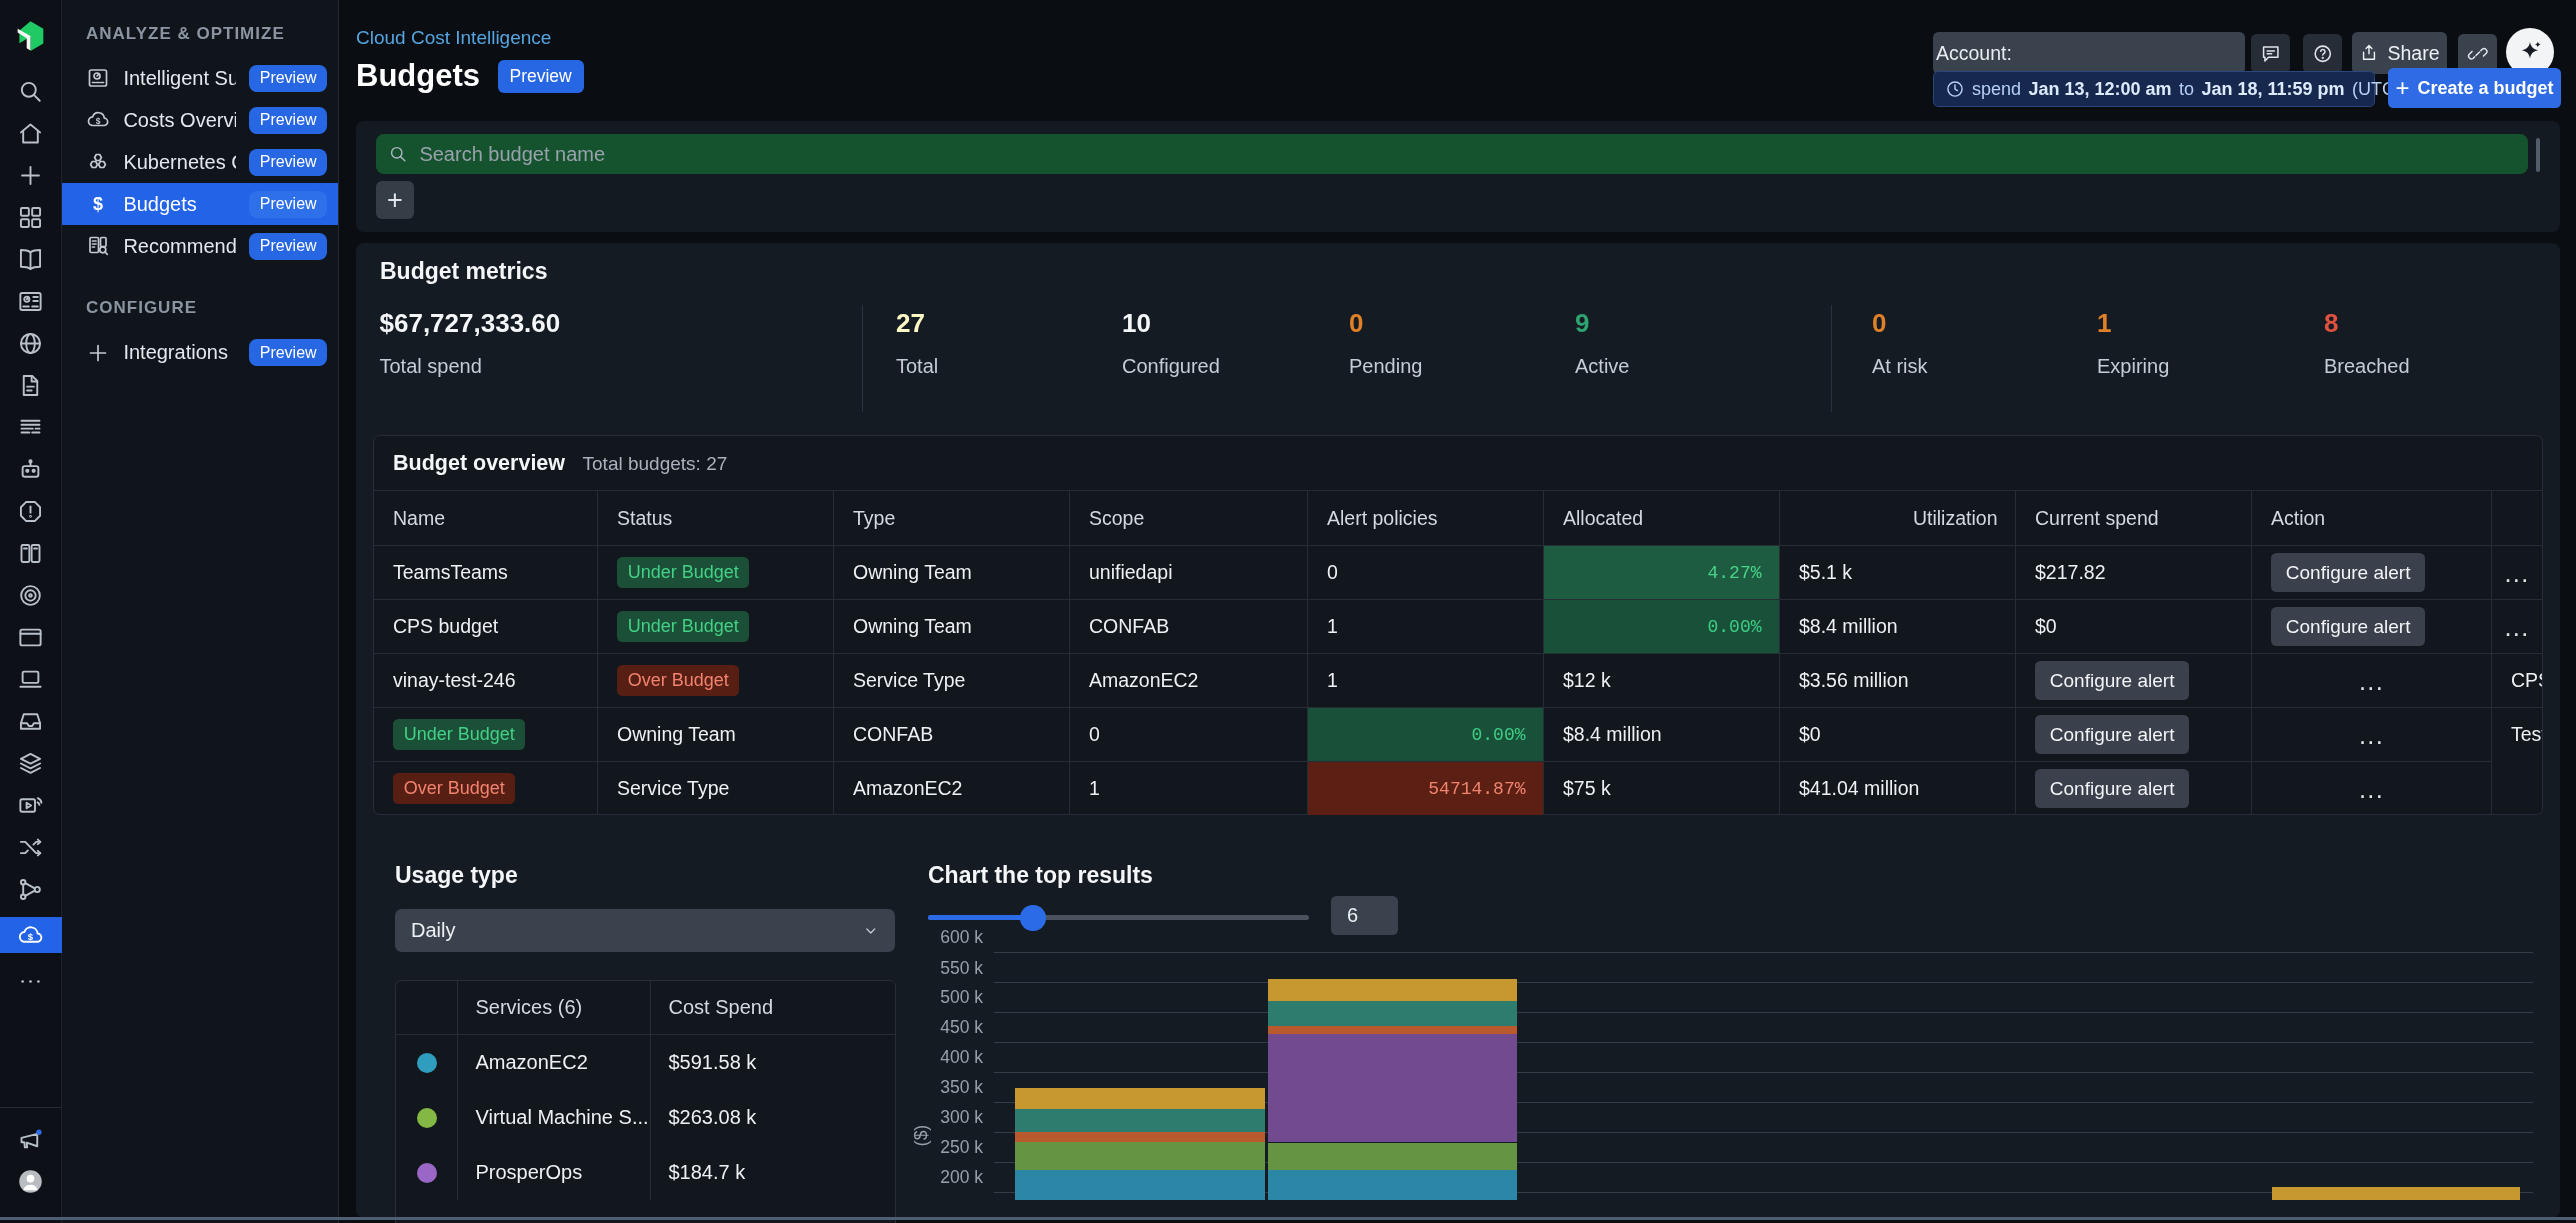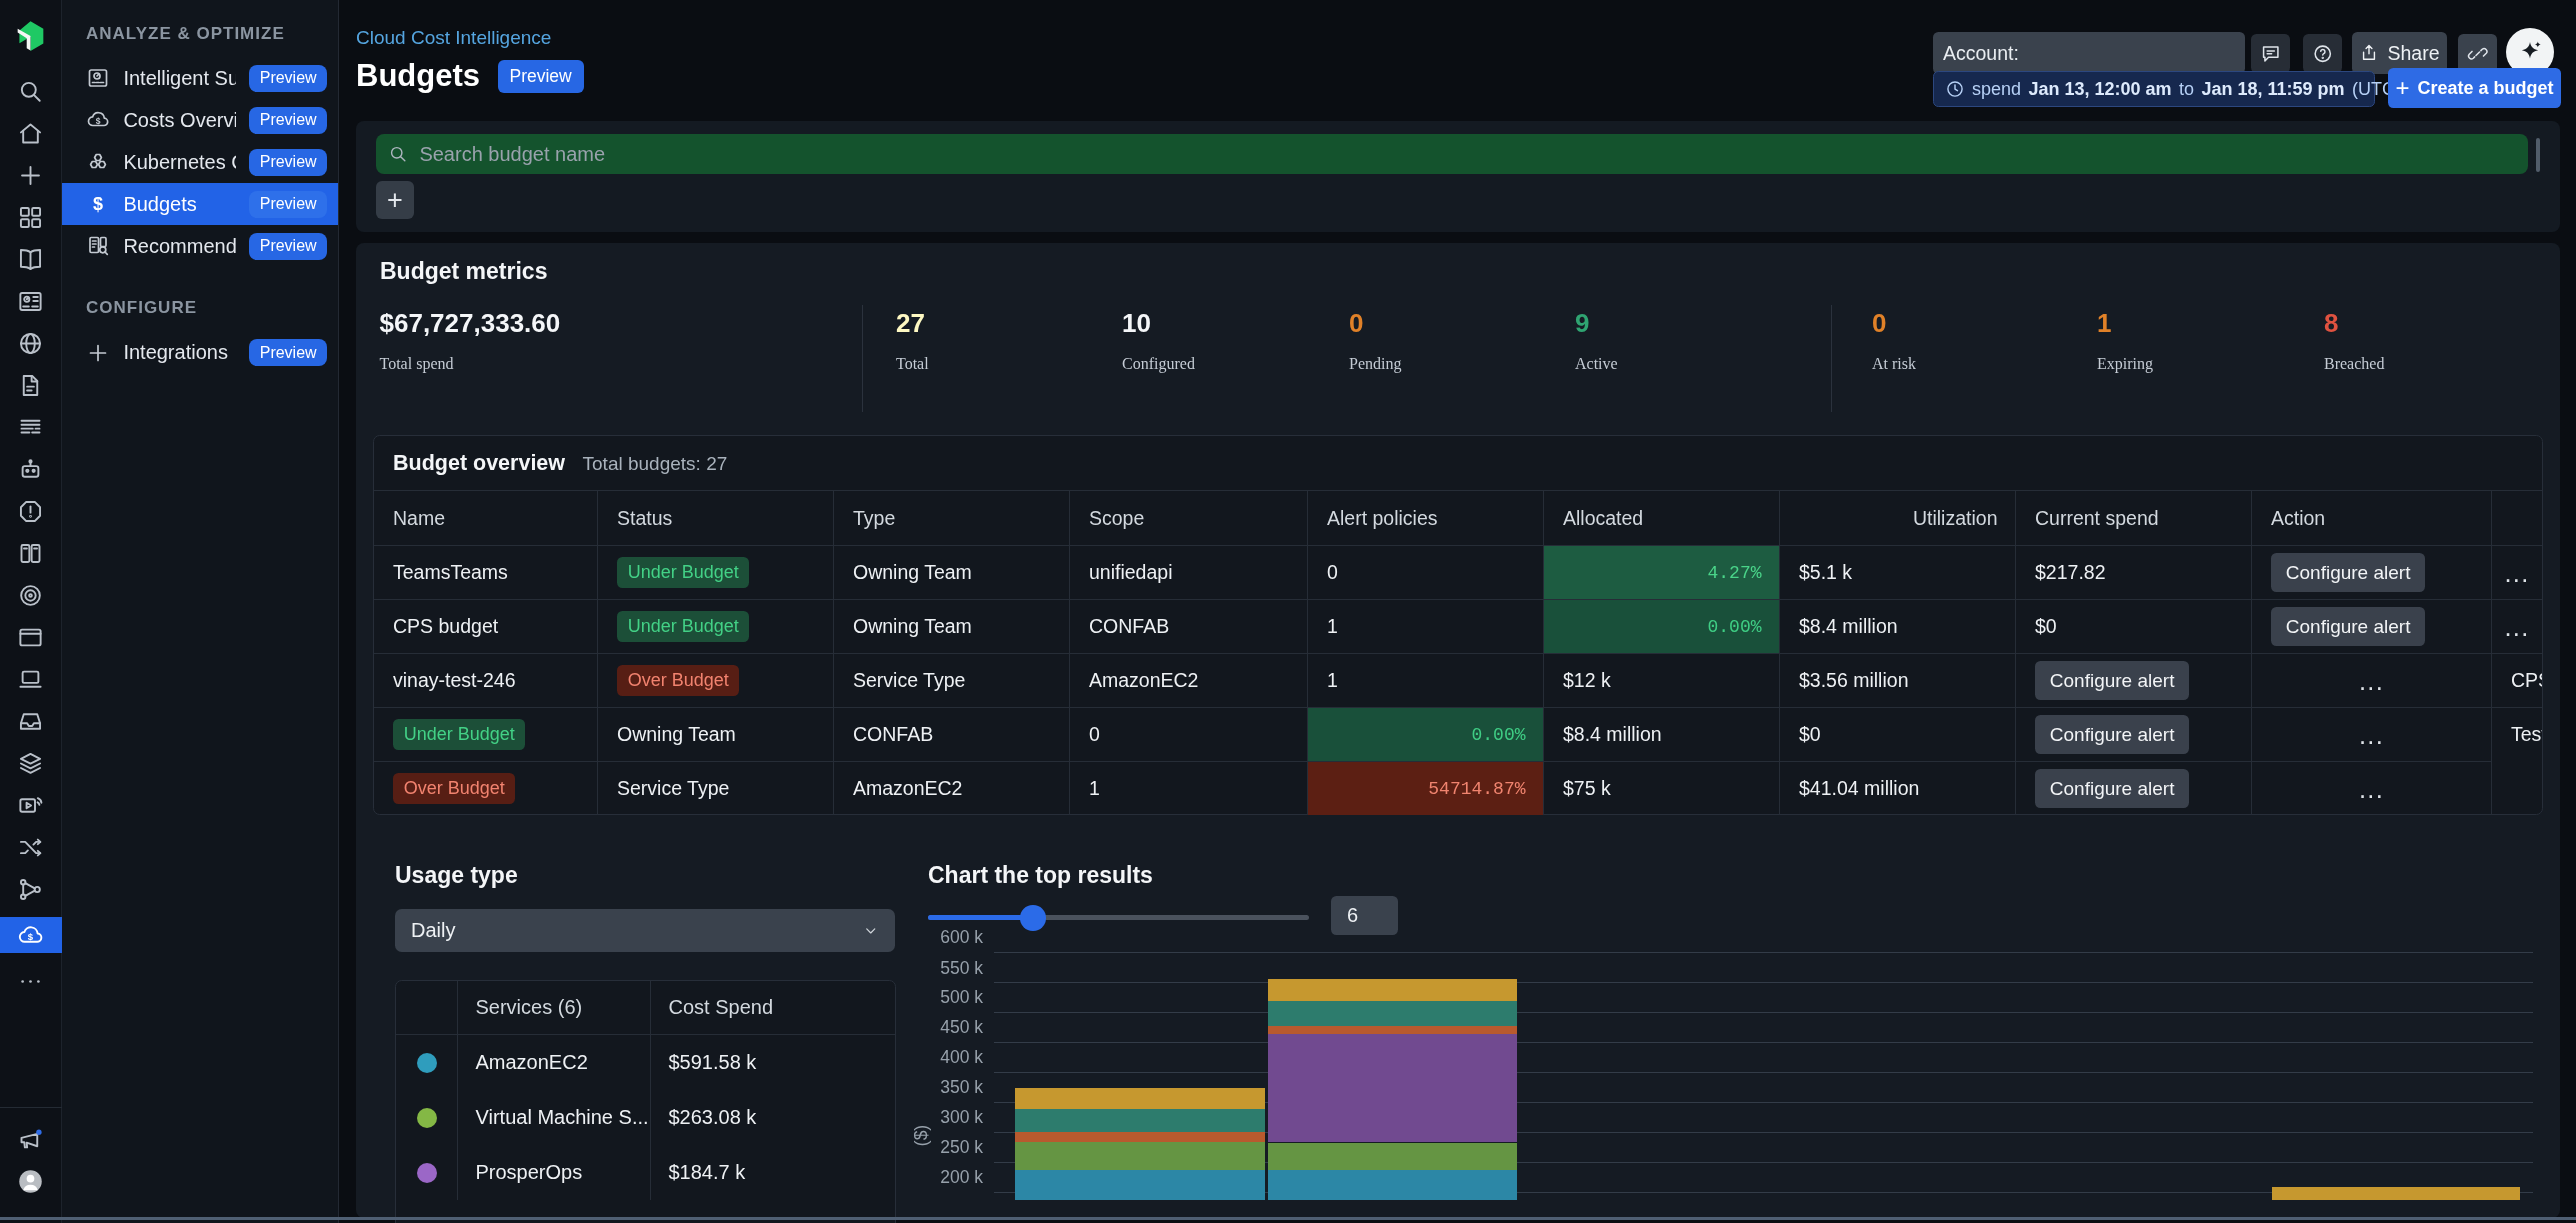--- a/index.html
+++ b/index.html
@@ -27,21 +27,21 @@
   .pill{font-size:16px;background:#2767e4;color:#fff;padding:4.7px 10.7px;border-radius:8px;white-space:nowrap;}
   .nav-item.active{background:#2263e7;color:#fff;}
   .nav-item.active .nicon{color:#fff;}
   .nav-item.active .pill{background:#2e70ea;}
   
   #breadcrumb{position:absolute;left:356px;top:27px;font-size:19px;color:#55a5e0;}
   #title-row{position:absolute;left:356px;top:58px;display:flex;align-items:center;gap:17.5px;}
   #page-title{font-size:31px;font-weight:bold;color:#fff;margin:0;}
   #title-badge{font-size:17.5px;background:#2767e4;color:#fff;padding:6px 12px;border-radius:6px;}
   #account-box{position:absolute;left:1933px;top:32px;width:312px;height:42px;background:#3a424d;border-radius:5.4px;
-               display:flex;align-items:center;padding-left:10px;box-sizing:border-box;font-size:19.5px;color:#e9edf1;}
+               display:flex;align-items:center;padding-left:3px;box-sizing:border-box;font-size:19.5px;color:#e9edf1;}
   .tool-btn{position:absolute;background:#272d36;border-radius:5.4px;display:flex;align-items:center;justify-content:center;color:#dfe4ea;}
   .tool-btn svg{width:21.5px;height:21.5px;}
   #share-btn{position:absolute;left:2352px;top:32px;width:95px;height:42px;background:#3a424d;border-radius:5.4px;
              display:flex;align-items:center;justify-content:center;gap:8px;font-size:19.5px;color:#eef1f4;}
   #share-btn svg{width:20px;height:20px;}
   #ai-btn{position:absolute;left:2506px;top:28px;width:48px;height:48px;border-radius:50%;background:#f2f4f5;
           display:flex;align-items:center;justify-content:center;color:#171c22;}
   #ai-btn svg{width:28px;height:28px;}
   #time-picker{position:absolute;left:1933px;top:71px;width:442px;height:36px;background:#16284e;border:0.7px solid #2c477f;
                border-radius:5.4px;display:flex;align-items:center;gap:7.4px;padding:0 10.7px;box-sizing:border-box;
@@ -61,21 +61,21 @@
   #search-input{flex:1;background:transparent;border:none;outline:none;color:#e9edf1;font-size:20px;font-family:inherit;}
   #search-input::placeholder{color:#99a2ac;}
   #add-filter{position:absolute;left:20px;top:60px;width:38px;height:38px;background:#353d47;border-radius:6px;
               display:flex;align-items:center;justify-content:center;color:#e3e7ec;font-size:27px;font-weight:300;}
   #vscroll{position:absolute;left:2536px;top:138px;width:4px;height:34px;background:#525d6b;border-radius:2px;}
   
   #metrics-panel{position:absolute;left:356px;top:243px;width:2204px;height:975px;background:#151b23;border-radius:8px;}
   #metrics-title{position:absolute;left:24px;top:14.8px;font-size:23px;font-weight:bold;color:#f4f6f8;}
   .metric{position:absolute;top:67px;}
   .metric .mval{font-size:26px;font-weight:bold;line-height:1;}
-  .metric .mlabel{margin-top:19px;font-size:16px;color:#c5ccd5;font-family:Liberation Serif, serif;}
+  .metric .mlabel{margin-top:19px;font-size:20px;color:#c5ccd5;}
   .mdivider{position:absolute;top:62px;width:0.7px;height:107px;background:#2b323d;}
   
   #overview-card{position:absolute;left:373px;top:435px;width:2170px;height:380px;background:#12171e;
                  border:0.7px solid #272e39;border-radius:6.7px;box-sizing:border-box;}
   #overview-head{position:absolute;left:19px;top:14.8px;display:flex;align-items:baseline;gap:17.5px;text-align:center;}
   #overview-title{font-size:21.5px;font-weight:bold;color:#f4f6f8;}
   #overview-subtitle{font-size:19px;color:#a9b2bc;}
   #budget-table{position:absolute;left:0;top:54px;right:0;bottom:0;display:grid;
                 grid-template-columns:224px 236px 236px 238px 236px 236px 236px 236px 240px 1fr;
                 grid-template-rows:55px repeat(5,54px);}

